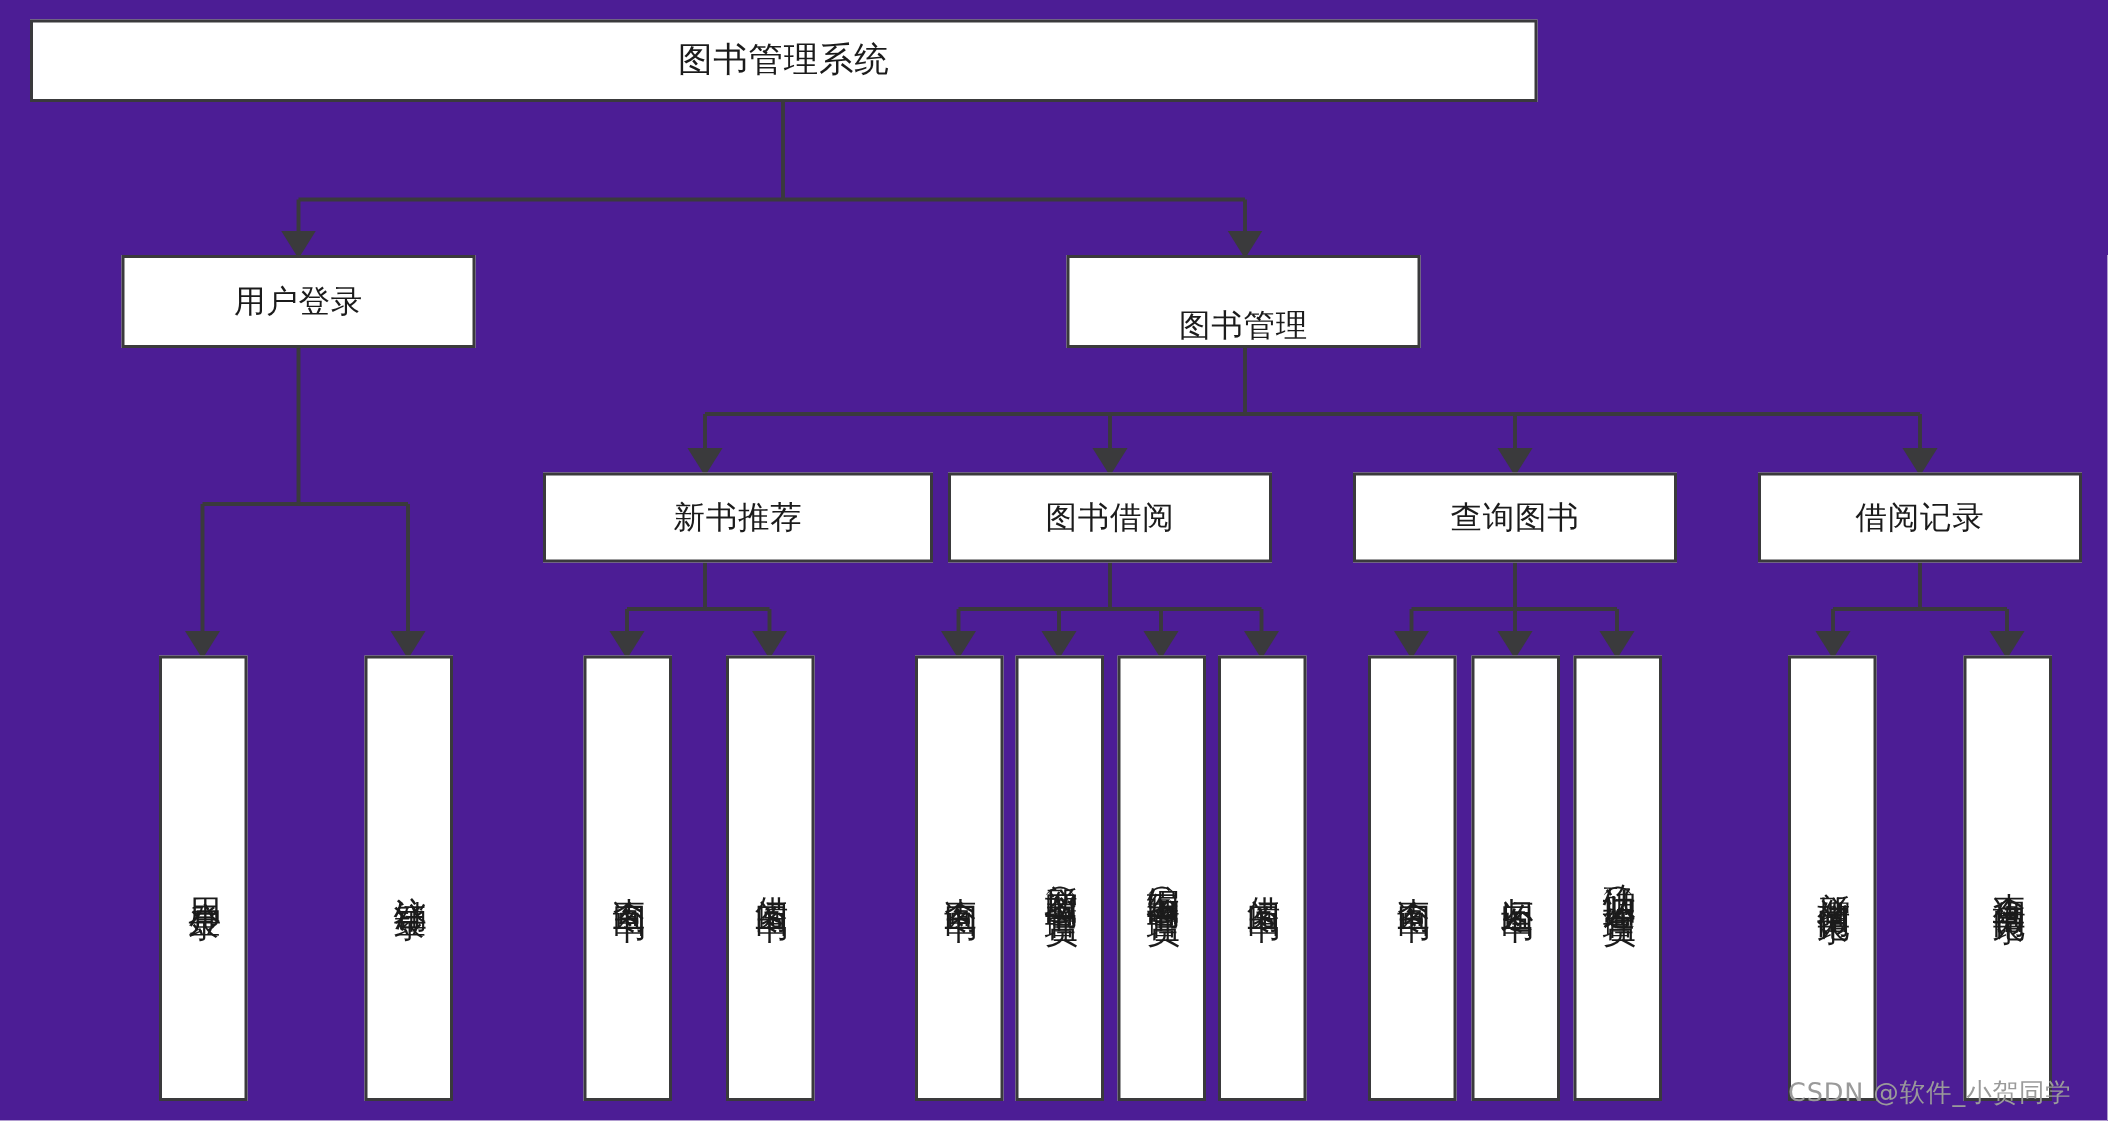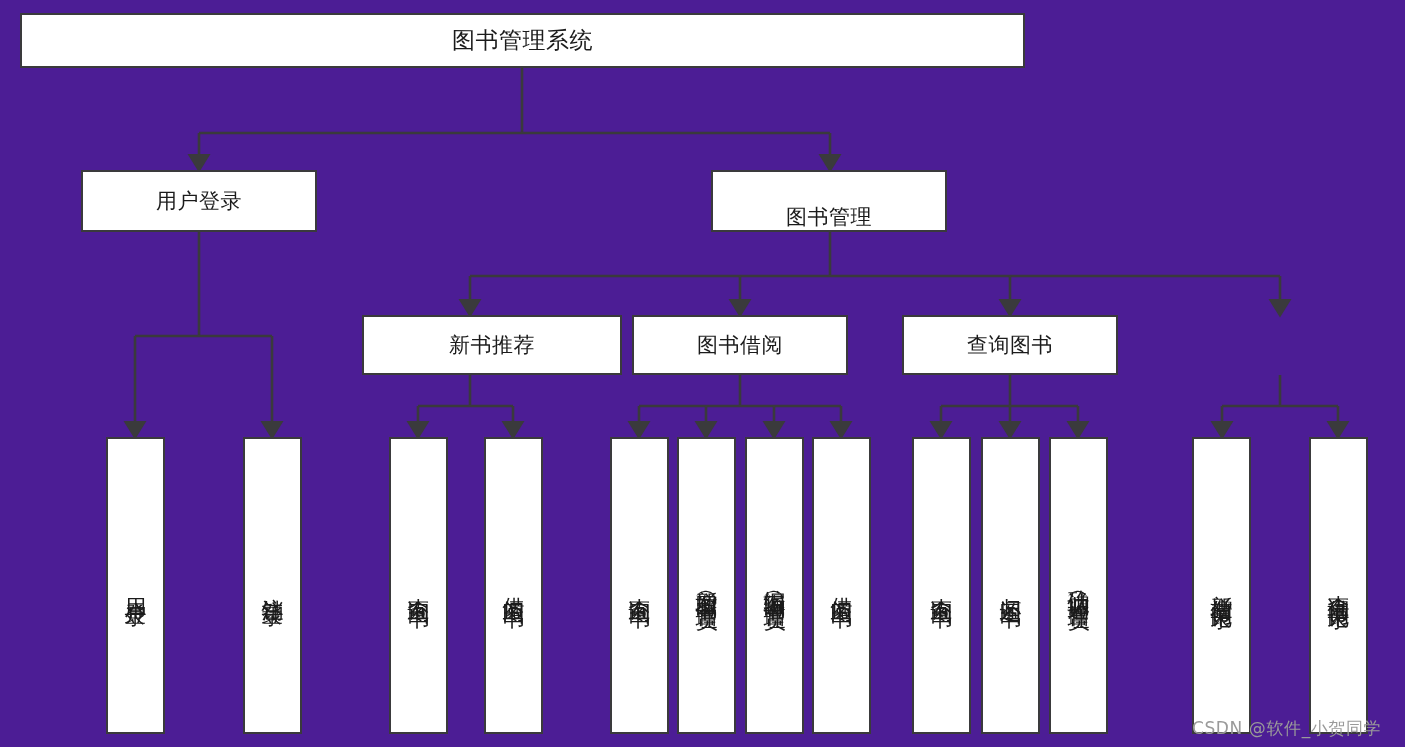--- a/index.html
+++ b/index.html
@@ -132,20 +132,23 @@
 
   <div class="node-box" style="left:362px; top:315px; width:260px; height:60px;">
     <span class="node-label">新书推荐</span>
   </div>
   <div class="node-box" style="left:632px; top:315px; width:216px; height:60px;">
     <span class="node-label">图书借阅</span>
   </div>
   <div class="node-box" style="left:902px; top:315px; width:216px; height:60px;">
     <span class="node-label">查询图书</span>
   </div>
+  <div class="node-box" style="left:1172px; top:315px; width:216px; height:60px;">
+    <span class="node-label">借阅记录</span>
+  </div>
 
   <div class="node-box vertical" style="left:106px; top:437px; width:59px; height:297px;">
     <span class="node-label">用户登录</span>
   </div>
   <div class="node-box vertical" style="left:243px; top:437px; width:59px; height:297px;">
     <span class="node-label">注销登录</span>
   </div>
 
   <div class="node-box vertical" style="left:389px; top:437px; width:59px; height:297px;">
     <span class="node-label">查询图书</span>

